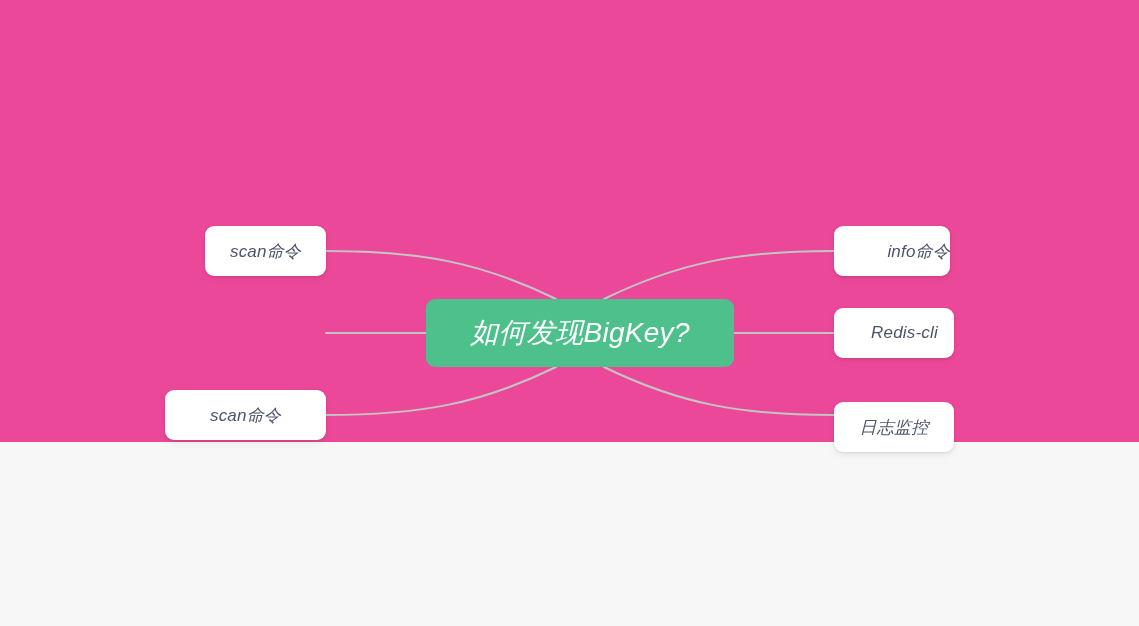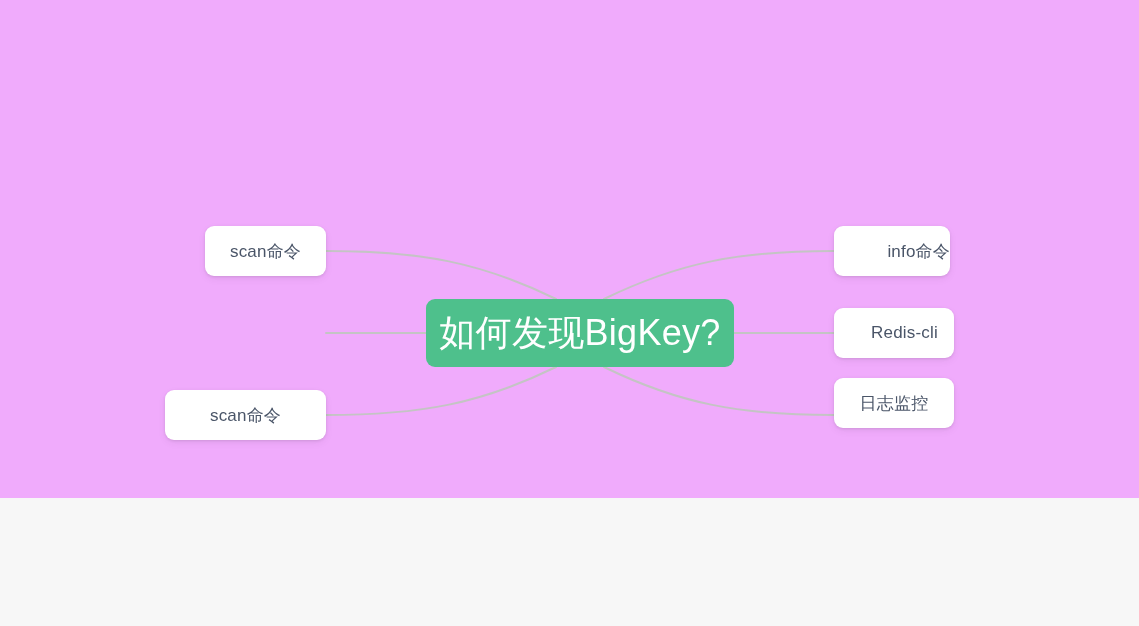--- a/index.html
+++ b/index.html
@@ -9,22 +9,23 @@
   body {
     width: 1139px;
     height: 626px;
     background: #f7f7f7;
     font-family: "Liberation Sans", "DejaVu Sans", sans-serif;
     overflow: hidden;
   }
   #mindmap-canvas {
     position: relative;
     width: 1139px;
-    height: 498px;
-    background: #f0abfc;
+    height: 442px;
+    background: #ec4899;
+    font-style: italic;
   }
   #connector-layer {
     position: absolute;
     left: 0;
     top: 0;
     width: 1139px;
     height: 626px;
     pointer-events: none;
   }
   .branch-node {
@@ -44,33 +45,33 @@
   }
   #central-node {
     position: absolute;
     box-sizing: border-box;
     background: #4ec08c;
     border-radius: 9px;
     display: flex;
     align-items: center;
     justify-content: center;
     color: #ffffff;
-    font-size: 36px;
+    font-size: 28px;
     letter-spacing: 0.3px;
     white-space: nowrap;
     z-index: 3;
   }
   
   #node-scan       { left: 205px; top: 226px; width: 121px; height: 50px; }
   #node-thirdparty { left: 186px; top: 308px; width: 140px; height: 50px; }
   #node-periodic   { left: 165px; top: 390px; width: 161px; height: 50px; }
   
   #node-info       { left: 834px; top: 226px; width: 116px; height: 50px; justify-content: flex-end; }
   #node-rediscli   { left: 834px; top: 308px; width: 120px; height: 50px; padding-left: 21px; }
-  #node-logmonitor { left: 834px; top: 378px; width: 120px; height: 50px; }
+  #node-logmonitor { left: 834px; top: 402px; width: 120px; height: 50px; }
   #central-node    { left: 426px; top: 299px; width: 308px; height: 68px; }
 </style>
 </head>
 <body>
 
 <div id="mindmap-canvas">
 
   <svg id="connector-layer" viewBox="0 0 1139 626" width="1139" height="626" xmlns="http://www.w3.org/2000/svg">
     <g fill="none" stroke="#c4c4c4" stroke-width="2" stroke-linecap="round">
 

